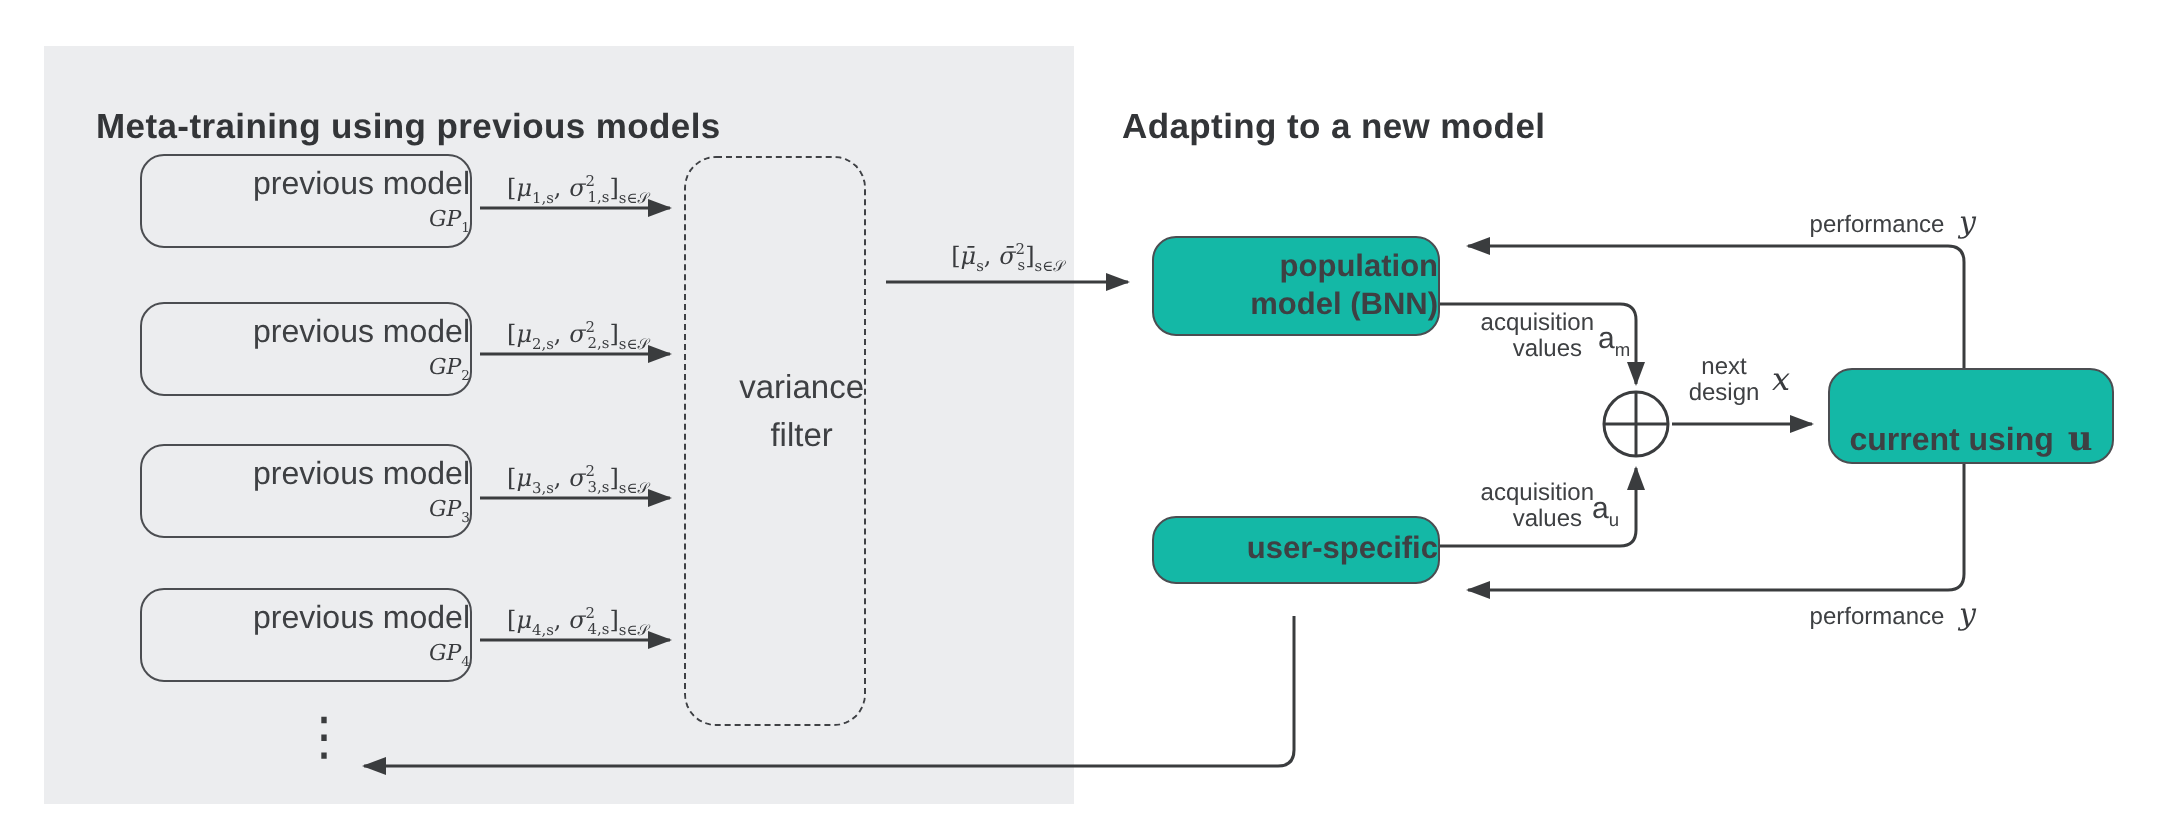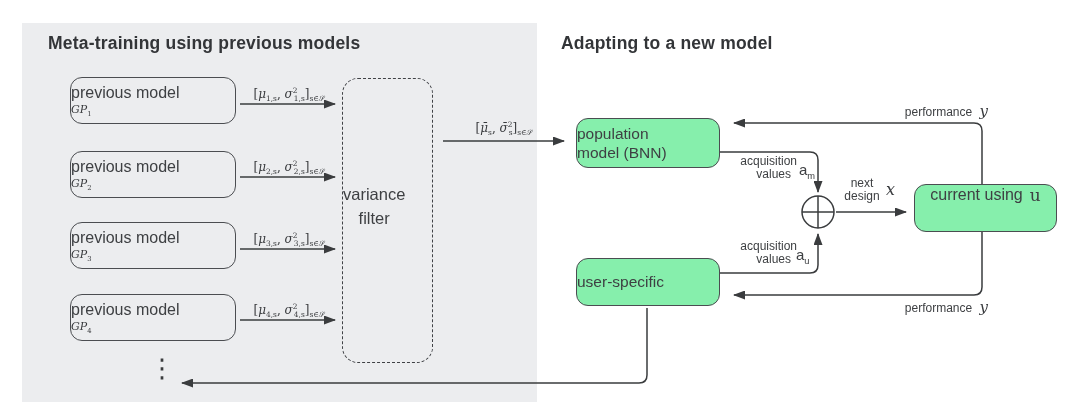--- a/index.html
+++ b/index.html
@@ -1,27 +1,27 @@
 <!DOCTYPE html>
 <html><head>
 <meta charset="utf-8">
 <style>
   html,body{margin:0;padding:0;background:#ffffff;}
   #canvas{
     position:relative;width:1088px;height:411px;background:#ffffff;
     font-family:"Liberation Sans",sans-serif;overflow:hidden;
   }
   .panel{position:absolute;left:22px;top:23px;width:515px;height:379px;background:#ecedef;}
-  .heading{position:absolute;font-size:17.5px;font-weight:bold;color:#333538;letter-spacing:.2px;white-space:nowrap;}
+  .heading{position:absolute;font-size:17.5px;font-weight:bold;color:#333538;letter-spacing:.2px;white-space:nowrap;margin-top:20px;}
   .box{
     position:absolute;border:1.7px solid #4b4d51;border-radius:12px;
-    display:flex;flex-direction:column;align-items:flex-start;justify-content:center;
+    display:flex;flex-direction:column;align-items:flex-end;justify-content:center;
     color:#3e4043;font-size:16px;line-height:1.25;text-align:center;box-sizing:border-box;
   }
-  .box.white{background:#86efac;}
+  .box.white{background:#14b8a6;font-weight:bold;}
   .box.dashed{border:1.7px dashed #3f4145;border-radius:16px;justify-content:flex-start;}
   .vf-text{margin-top:104px;font-size:16.5px;line-height:1.45;color:#3e4043;}
   .math{font-family:"DejaVu Serif",serif;color:#393b3e;}
   .math i{font-style:italic;}
   .math sub,.math sup{font-size:62%;}
   .math sup + sub{margin-left:-0.5em;}
   .flowlabel{position:absolute;width:114px;text-align:center;font-size:12px;white-space:nowrap;}
   .smalllabel{position:absolute;font-size:12px;color:#3e4043;line-height:1.05;white-space:nowrap;}
   .acq{width:77px;text-align:right;}
   .avar{position:absolute;font-size:15px;color:#3e4043;}
@@ -102,21 +102,21 @@
     </div>
   </div>
 
   <div class="flowlabel math" style="left:444px;top:120px;width:120px;font-size:12px;">[<i>μ̄</i><sub>s</sub>, <i>σ̄</i><sup>2</sup><sub>s</sub>]<sub>s∈𝒮</sub></div>
 
   <div class="box white" style="left:576px;top:118px;width:144px;height:50px;font-size:15.5px;">
     <span>population</span>
     <span>model (BNN)</span>
   </div>
 
-  <div class="box white mixed" style="left:576px;top:258px;width:144px;height:48px;font-size:15.5px;">
+  <div class="box white mixed" style="left:576px;top:258px;width:144px;height:34px;font-size:15.5px;">
     <span>user-specific</span>
   </div>
 
   <div class="box white" style="left:914px;top:184px;width:143px;height:48px;flex-direction:row;">
     <span>current using</span>
     <span class="uvar">u</span>
   </div>
 
   <div class="smalllabel acq" style="left:720px;top:155px;">
     <div>acquisition</div>

